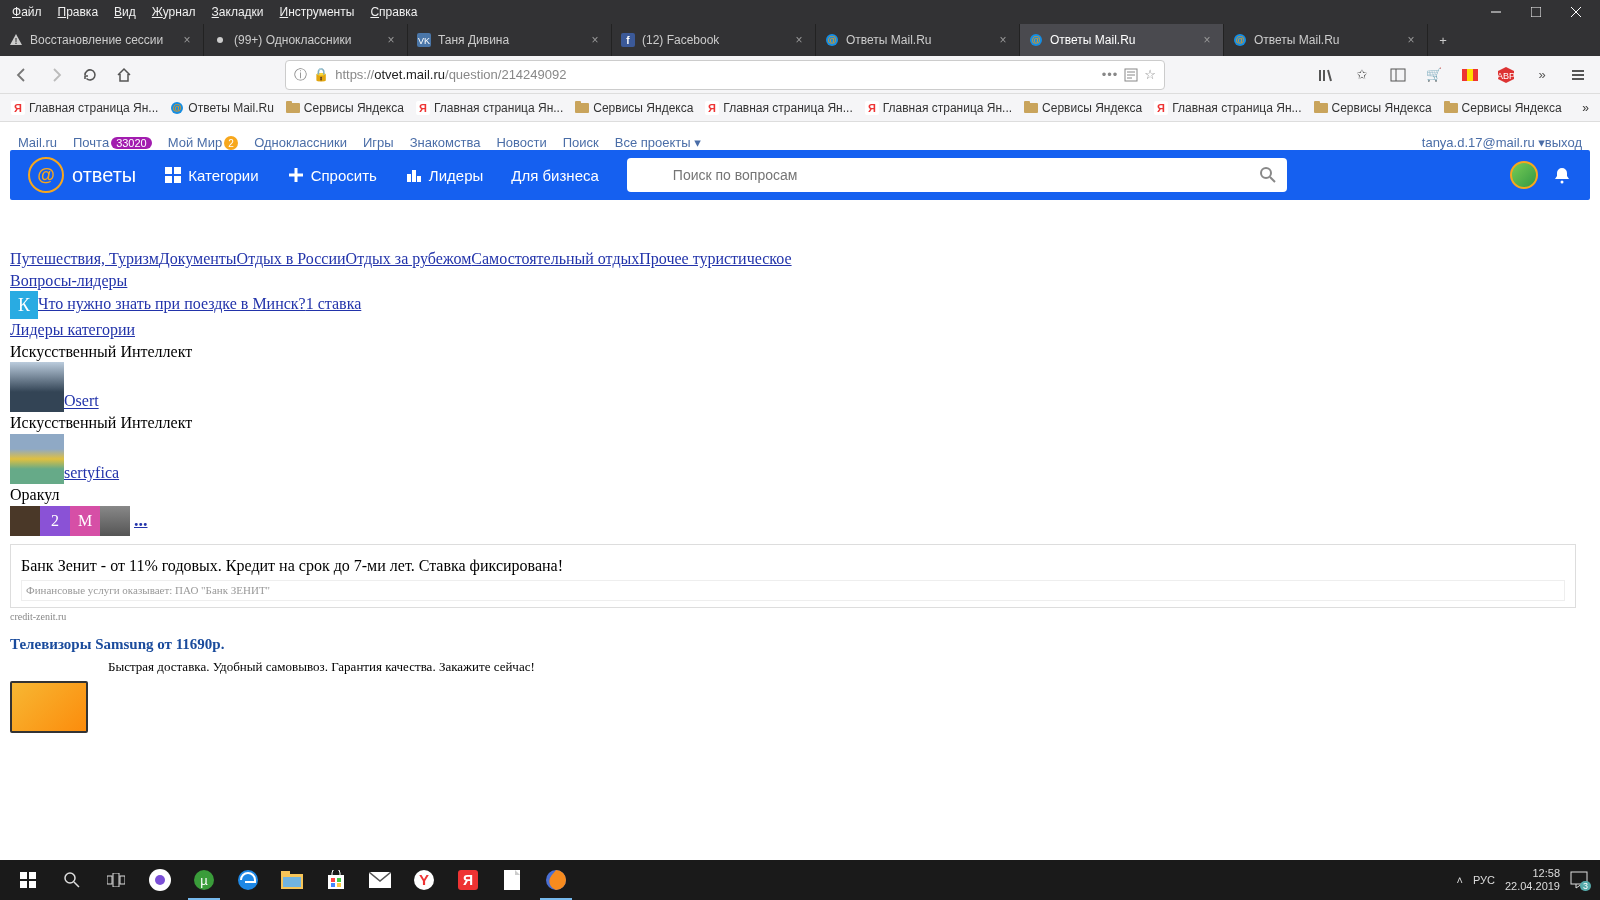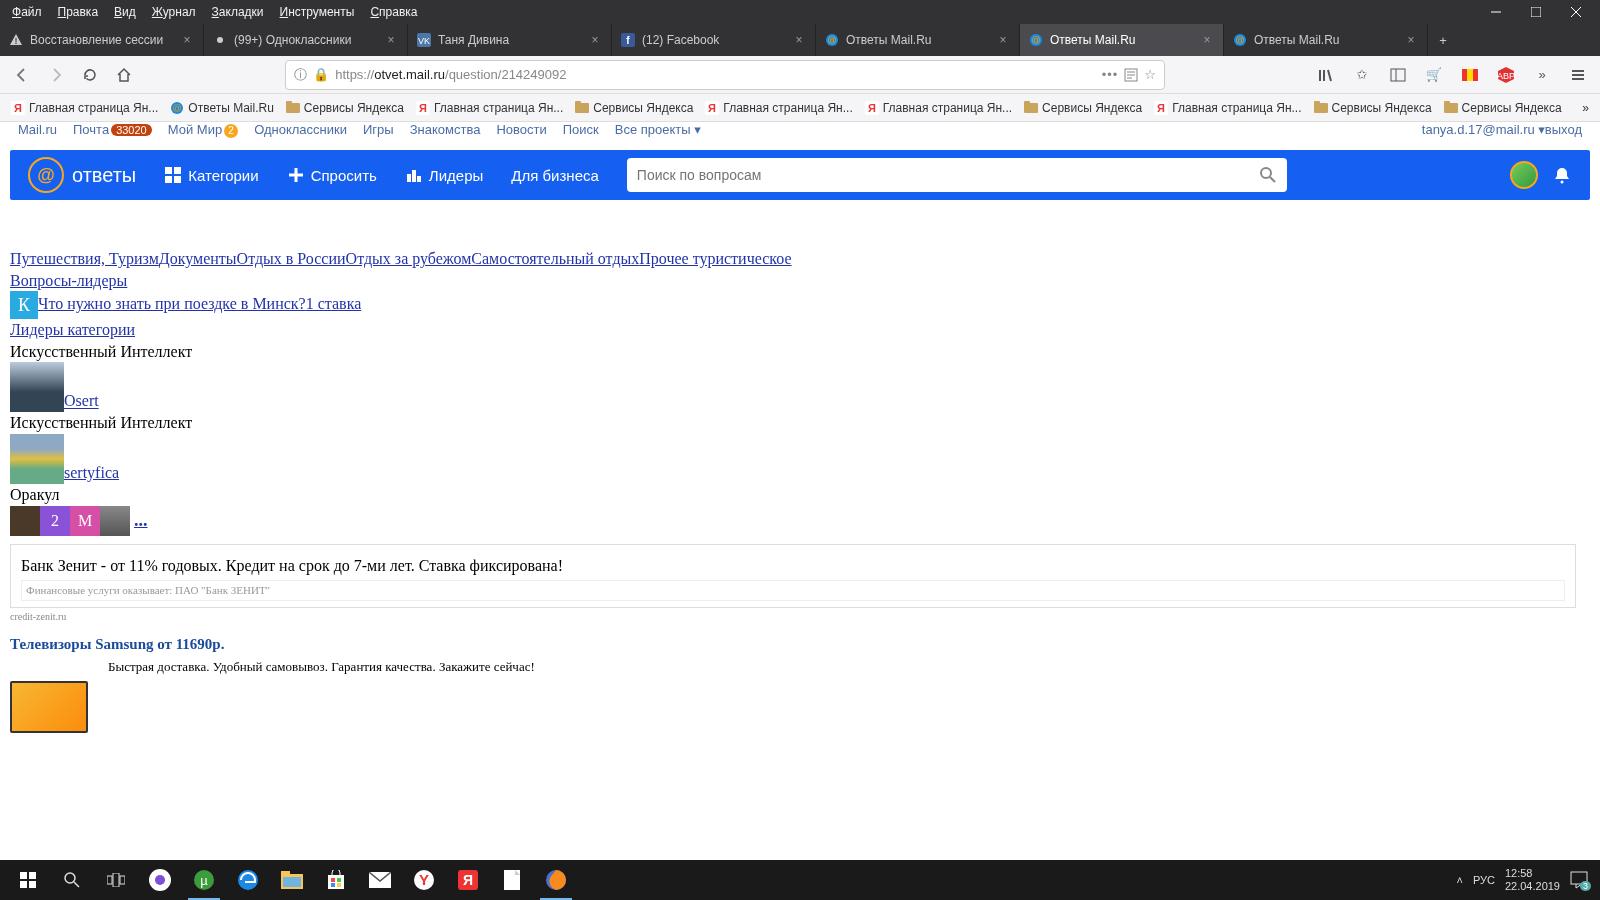--- a/index.html
+++ b/index.html
@@ -31,36 +31,36 @@
 .ff-url-text .host { color: #222; }
 .ff-toolbar-right { margin-left: auto; display: flex; align-items: center; gap: 8px; }
 .ff-icon-btn { width: 28px; height: 28px; display: flex; align-items: center; justify-content: center; color: #c2410c; }
 
 
 .ff-bookmarks { background: #f5f5f7; height: 28px; display: flex; align-items: center; padding: 0 6px; gap: 2px; border-bottom: 1px solid #ddd; font-size: 12px; color: #333; overflow: hidden; }
 .ff-bk { display: flex; align-items: center; gap: 4px; padding: 0 5px; white-space: nowrap; }
 .ff-bk-icon { width: 14px; height: 14px; flex-shrink: 0; }
 
 
-.mail-top { height: 28px; display: flex; align-items: flex-start; padding: 0 18px; font-size: 13px; gap: 16px; color: #335; }
+.mail-top { height: 28px; display: flex; align-items: flex-end; padding: 0 18px; font-size: 13px; gap: 16px; color: #335; }
 .mail-top a { color: #4a6da7; text-decoration: none; }
-.mail-top .badge { background: #c2410c; color: #fff; border-radius: 8px; padding: 0 5px; font-size: 11px; margin-left: 2px; }
+.mail-top .badge { background: #a21caf; color: #fff; border-radius: 8px; padding: 0 5px; font-size: 11px; margin-left: 2px; }
 .mail-top .badge2 { background: #f7a71d; color: #fff; border-radius: 50%; width: 14px; height: 14px; display: inline-flex; align-items: center; justify-content: center; font-size: 10px; margin-left: 2px; }
 .mail-top .right { margin-left: auto; display: flex; }
 
 
 .blue-bar { background: #1560f0; height: 50px; display: flex; align-items: center; padding: 0 18px; color: #fff; gap: 28px; margin: 0 10px; border-radius: 2px; }
 .logo { display: flex; align-items: center; gap: 8px; }
 .logo-sym { width: 36px; height: 36px; border: 2px solid #f7a71d; border-radius: 50%; display: flex; align-items: center; justify-content: center; color: #f7a71d; font-weight: bold; font-size: 18px; }
 .logo-text { font-size: 20px; font-weight: 500; }
 .bnav { display: flex; align-items: center; gap: 6px; font-size: 15px; }
 .bnav-icon { width: 18px; height: 18px; }
 .search-wrap { flex: 1; max-width: 660px; }
 .search-box { background: #fff; border-radius: 4px; height: 34px; display: flex; align-items: center; padding: 0 10px; }
-.search-box input { flex: 1; border: 0; outline: 0; font-size: 14px; color: #888; }
+.search-box input { flex: 1; border: 0; outline: 0; font-size: 14px; color: #888; margin-left: 36px; }
 .bar-right { margin-left: auto; display: flex; align-items: center; gap: 14px; }
 .avatar-sm { width: 28px; height: 28px; border-radius: 50%; background: linear-gradient(135deg,#7c5,#394); border: 2px solid #f7a71d; }
 
 
 .content { padding: 48px 24px 10px 10px; font-family: "Times New Roman", serif; font-size: 16px; color: #000; line-height: 1.35; }
 .content a { color: #2233aa; text-decoration: underline; }
 .crumbs a { margin-right: 0; }
 .k-badge { display: inline-flex; width: 28px; height: 28px; background: #29abe2; color: #fff; align-items: center; justify-content: center; font-size: 18px; vertical-align: middle; }
 .leader-av { display: inline-block; width: 54px; height: 50px; background: #b0b0b0; vertical-align: bottom; }
 .av1 { background: linear-gradient(#e8c090 40%, #d0796a 40%); }
@@ -84,21 +84,21 @@
 .ad2-title { color: #1a4b9c; font-weight: bold; font-size: 15px; }
 .ad2-row { display: flex; gap: 10px; margin-top: 4px; align-items: flex-start; }
 .ad2-text { font-size: 13px; }
 .tv-img { width: 78px; height: 52px; background: linear-gradient(135deg, #f7b733, #fc8c0c); border: 2px solid #333; border-radius: 2px; margin-top: 6px; }
 
 
 .taskbar { position: fixed; bottom: 0; left: 0; right: 0; height: 40px; background: #1a1a1a; display: flex; align-items: center; padding: 0 6px; }
 .tb-btn { width: 44px; height: 40px; display: flex; align-items: center; justify-content: center; color: #ddd; position: relative; }
 .tb-btn.active::after { content: ""; position: absolute; bottom: 0; left: 6px; right: 6px; height: 2px; background: #76b9ed; }
 .tb-right { margin-left: auto; display: flex; align-items: center; gap: 10px; color: #ddd; font-size: 11px; padding-right: 6px; }
-.tb-clock { text-align: left; line-height: 1.2; }
+.tb-clock { text-align: right; line-height: 1.2; }
 
 svg { display: block; }
 </style>
 </head>
 <body>
 
 <div class="ff-menu">
   <span class="ff-menu-item">Файл</span>
   <span class="ff-menu-item">Правка</span>
   <span class="ff-menu-item">Вид</span>

